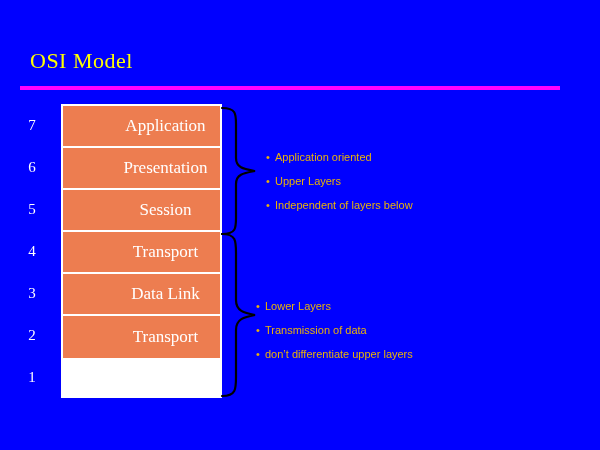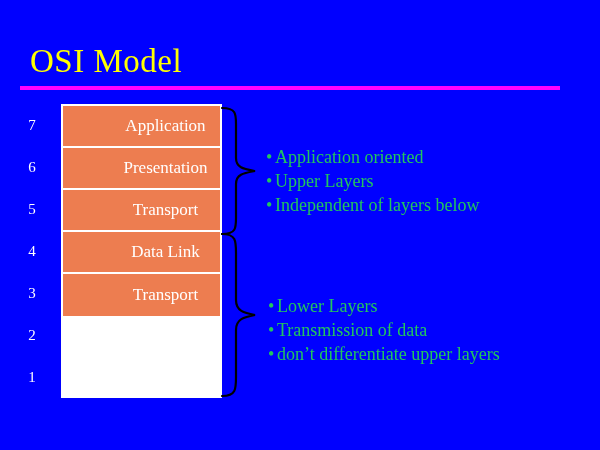--- a/index.html
+++ b/index.html
@@ -19,21 +19,21 @@
     width: 600px;
     height: 450px;
     background: #0000ff;
   }
 
   
   #title {
     position: absolute;
     left: 30px;
     top: 42px;
-    font-size: 33px;
+    font-size: 22px;
     line-height: 38px;
     color: #ffff00;
     font-family: "Liberation Serif", "DejaVu Serif", serif;
     white-space: nowrap;
     letter-spacing: 0.5px;
   }
   #title-rule {
     position: absolute;
     left: 20px;
     top: 86px;
@@ -104,32 +104,32 @@
   #brace-lower {
     left: 218px;
     top: 232px;
     width: 42px;
     height: 168px;
   }
 
   
   .bullet-group {
     position: absolute;
-    color: #22c55e;
-    font-family: Liberation Serif, serif;
-    font-size: 18px;
+    color: #eab308;
+    font-family: Liberation Sans, sans-serif;
+    font-size: 11px;
     line-height: 24px;
     white-space: nowrap;
   }
   #bullets-upper {
     left: 266px;
     top: 145px;
   }
   #bullets-lower {
-    left: 268px;
+    left: 256px;
     top: 294px;
   }
   .bullet-line {
     display: block;
   }
   .bullet-mark {
     display: inline-block;
     width: 9px;
   }
 </style>
@@ -152,20 +152,23 @@
   </div>
 
   <div id="layer-stack">
     <div class="layer-box">
       <span class="layer-label">Application</span>
     </div>
     <div class="layer-box">
       <span class="layer-label">Presentation</span>
     </div>
     <div class="layer-box">
+      <span class="layer-label">Session</span>
+    </div>
+    <div class="layer-box">
       <span class="layer-label">Transport</span>
     </div>
     <div class="layer-box">
       <span class="layer-label">Data Link</span>
     </div>
     <div class="layer-box">
       <span class="layer-label">Transport</span>
     </div>
   </div>
 

